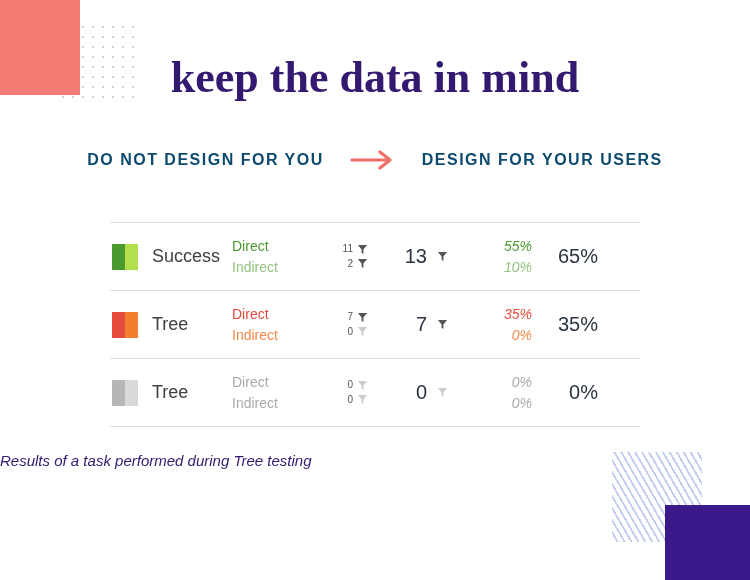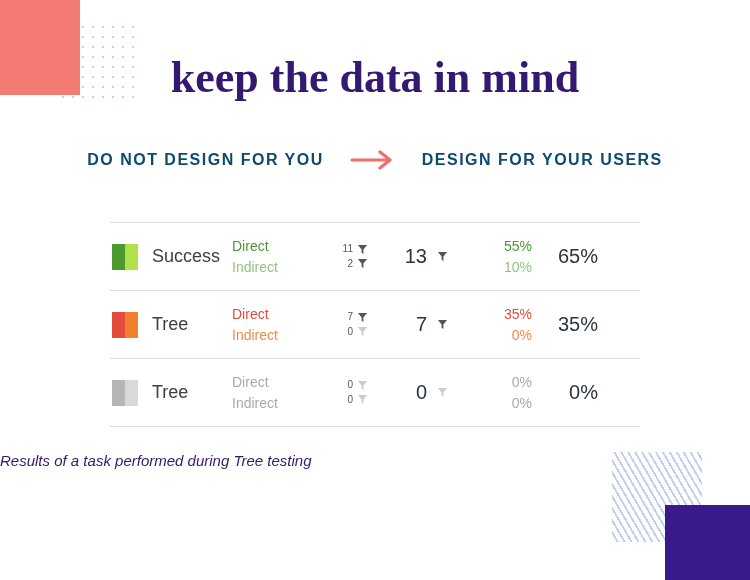--- a/index.html
+++ b/index.html
@@ -130,20 +130,21 @@
     color: #2b3440;
     font-weight: 400;
     display:flex; align-items:center; justify-content:flex-end; gap:10px;
   }
   .pct-di-col {
     width: 66px;
     text-align: right;
     font-size: 14px;
     line-height: 1.45;
     margin-left: 18px;
+    font-style: italic;
   }
   .pct-total-col {
     width: 66px;
     text-align: right;
     font-size: 20px;
     color: #2b3440;
   }
   .c-success-dark { color: #4a9a2f; }
   .c-success-light { color: #93c480; }
   .c-fail-dark { color: #e44b3d; }

